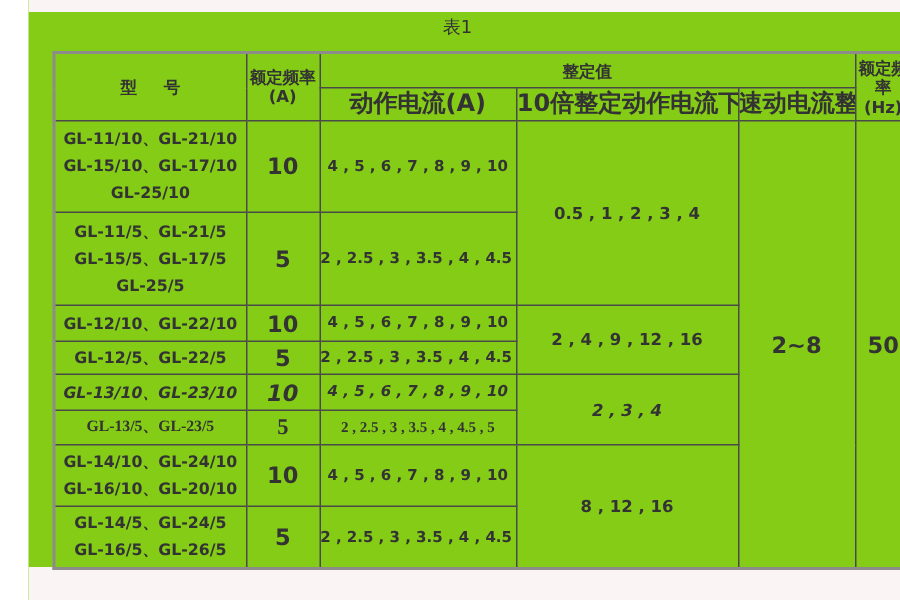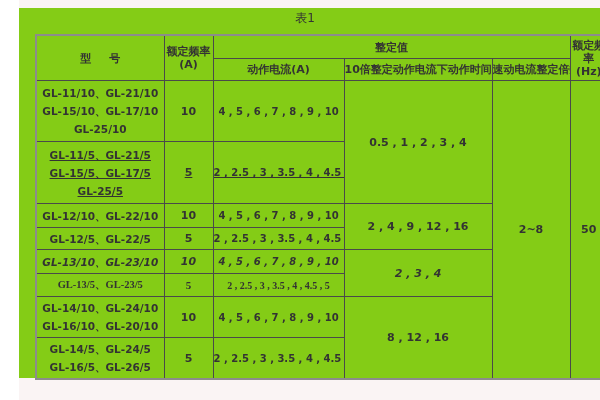--- a/index.html
+++ b/index.html
@@ -13,32 +13,32 @@
   table.spec{position:absolute;left:16px;top:34px;width:572px;table-layout:fixed;
     border-collapse:collapse;border:2px solid #8c8c8c;}
   table.spec th, table.spec td{border:1px solid #4a4a4a;padding:0;margin:0;
     text-align:center;vertical-align:middle;color:#333;font-weight:600;
     overflow:hidden;}
   
   col.c1{width:128px;} col.c2{width:49px;} col.c3{width:131px;}
   col.c4{width:148px;} col.c5{width:78px;} col.c6{width:38px;}
   
   tr.hA th{height:22px;font-size:11px;}
-  tr.hB th{height:21px;font-size:11px;}
+  tr.hB th{height:21px;font-size:16px;}
   th.model-h{font-size:12px;letter-spacing:7px;text-indent:7px;}
   th.wrap2{font-size:10.5px;line-height:13px;font-weight:600;}
   th.longh{font-size:9.5px;white-space:nowrap;}
   th.quickh{font-size:9.5px;white-space:nowrap;}
   
-  tr.r0 td{height:60px;} tr.r1 td{height:61px;text-decoration:underline;}
+  tr.r0 td{height:60px;} tr.r1 td{height:61px;}
   tr.r2 td{height:23px;} tr.r3 td{height:21px;}
   tr.r4 td{height:23px;font-style:italic;} tr.r5 td{height:22px;font-family:Liberation Serif, serif;}
   tr.r6 td{height:40px;} tr.r7 td{height:40px;}
   td.model{white-space:pre-line;line-height:18px;font-size:10.5px;}
-  td.num{font-size:11px;}
+  td.num{font-size:15px;}
   td.action{font-size:10px;white-space:nowrap;}
   td.time{font-size:11px;white-space:nowrap;}
 </style>
 </head>
 <body>
 
 <div class="page">
   <div class="strip top"></div>
   <div class="strip bottom"></div>
 

